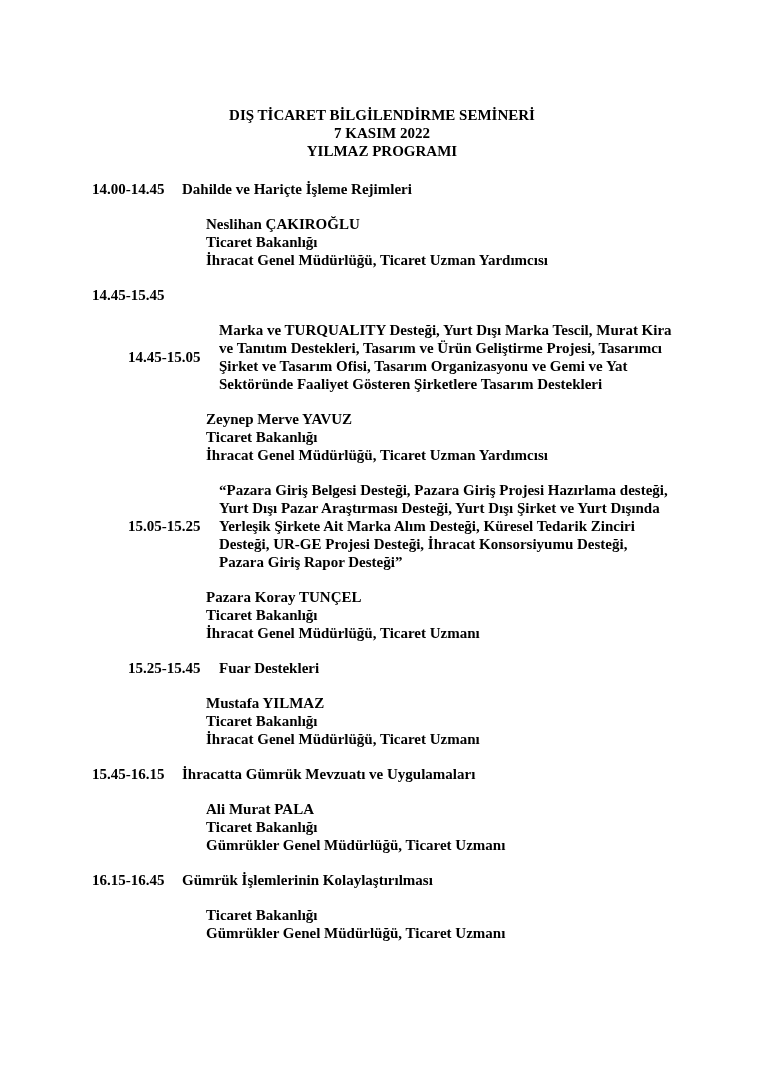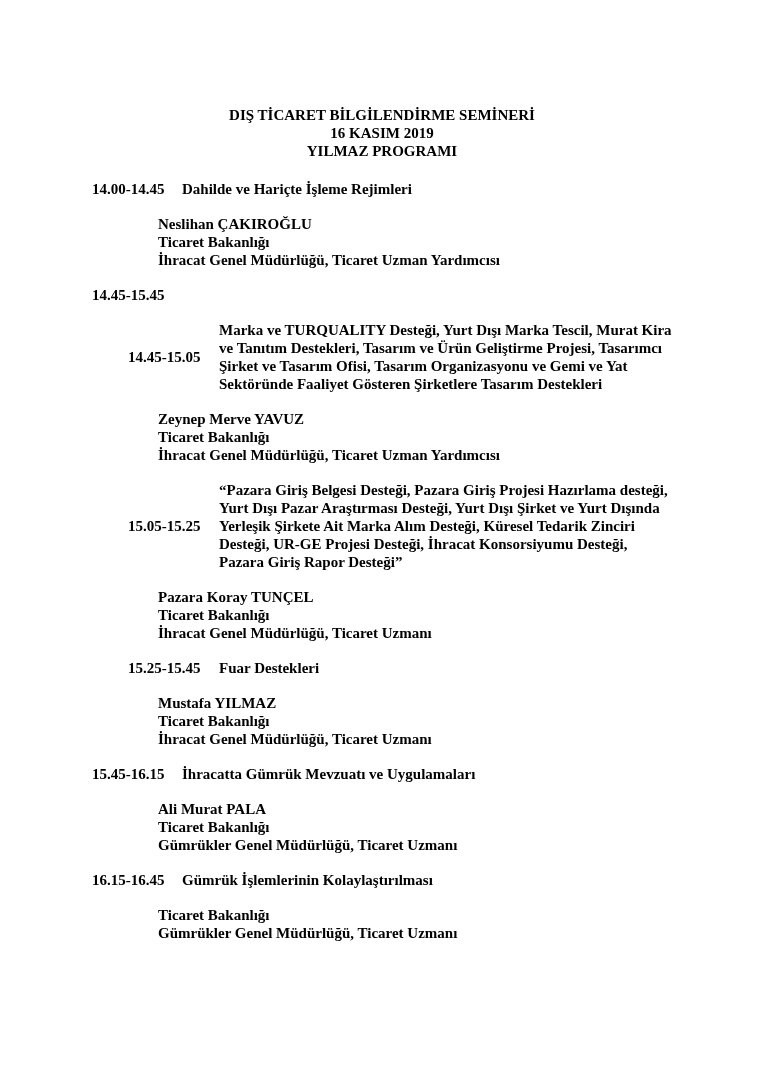--- a/index.html
+++ b/index.html
@@ -41,33 +41,33 @@
   .entry.sub {
     margin-left: 36px;
   }
   .entry.sub .time {
     width: 91px;
   }
   .entry .topic {
     flex: 1;
   }
   .speaker {
-    margin-left: 66px;
+    margin-left: 114px;
     font-weight: bold;
     margin-bottom: 17px;
   }
 </style>
 </head>
 <body>
 
 <div class="page">
 
   <div class="doc-title">
     <div>DIŞ TİCARET BİLGİLENDİRME SEMİNERİ</div>
-    <div>16 KASIM 2019</div>
+    <div>7 KASIM 2022</div>
     <div>YILMAZ PROGRAMI</div>
   </div>
 
   <div class="entry main">
     <div class="time">14.00-14.45</div>
     <div class="topic">Dahilde ve Hariçte İşleme Rejimleri</div>
   </div>
 
   <div class="speaker">
     <div>Neslihan ÇAKIROĞLU</div>

